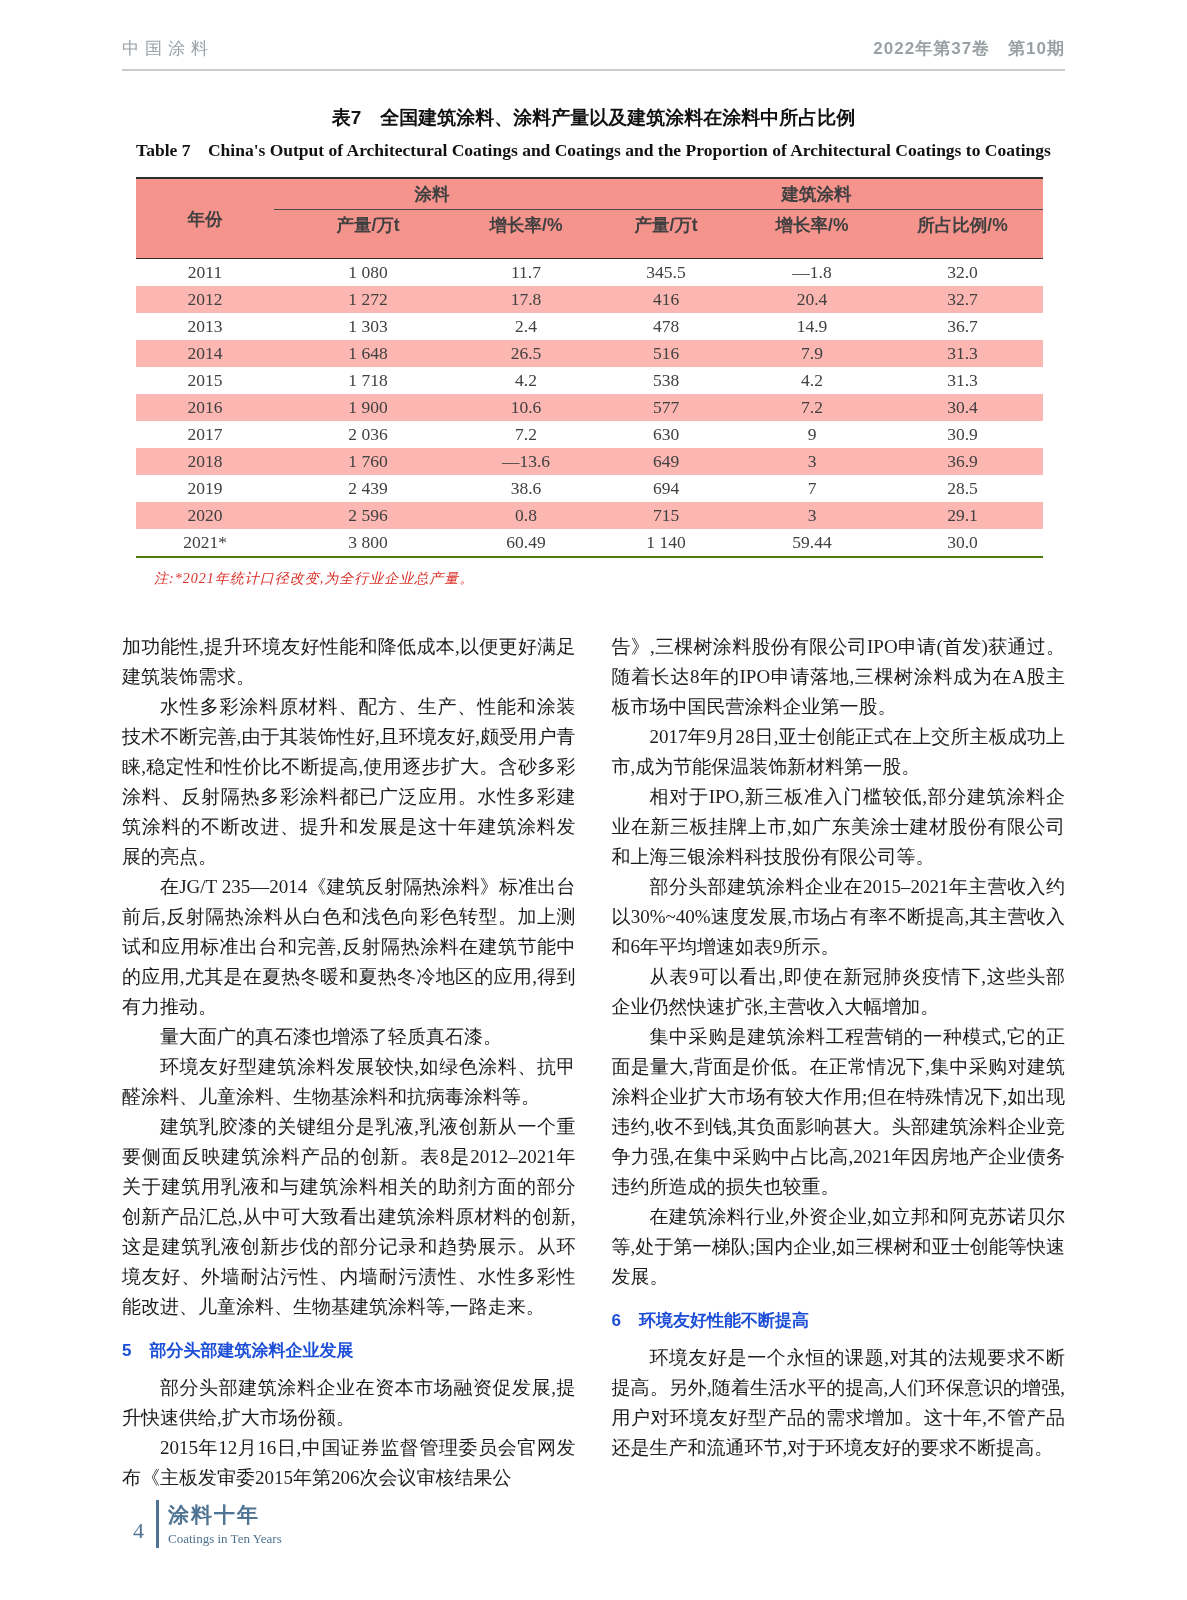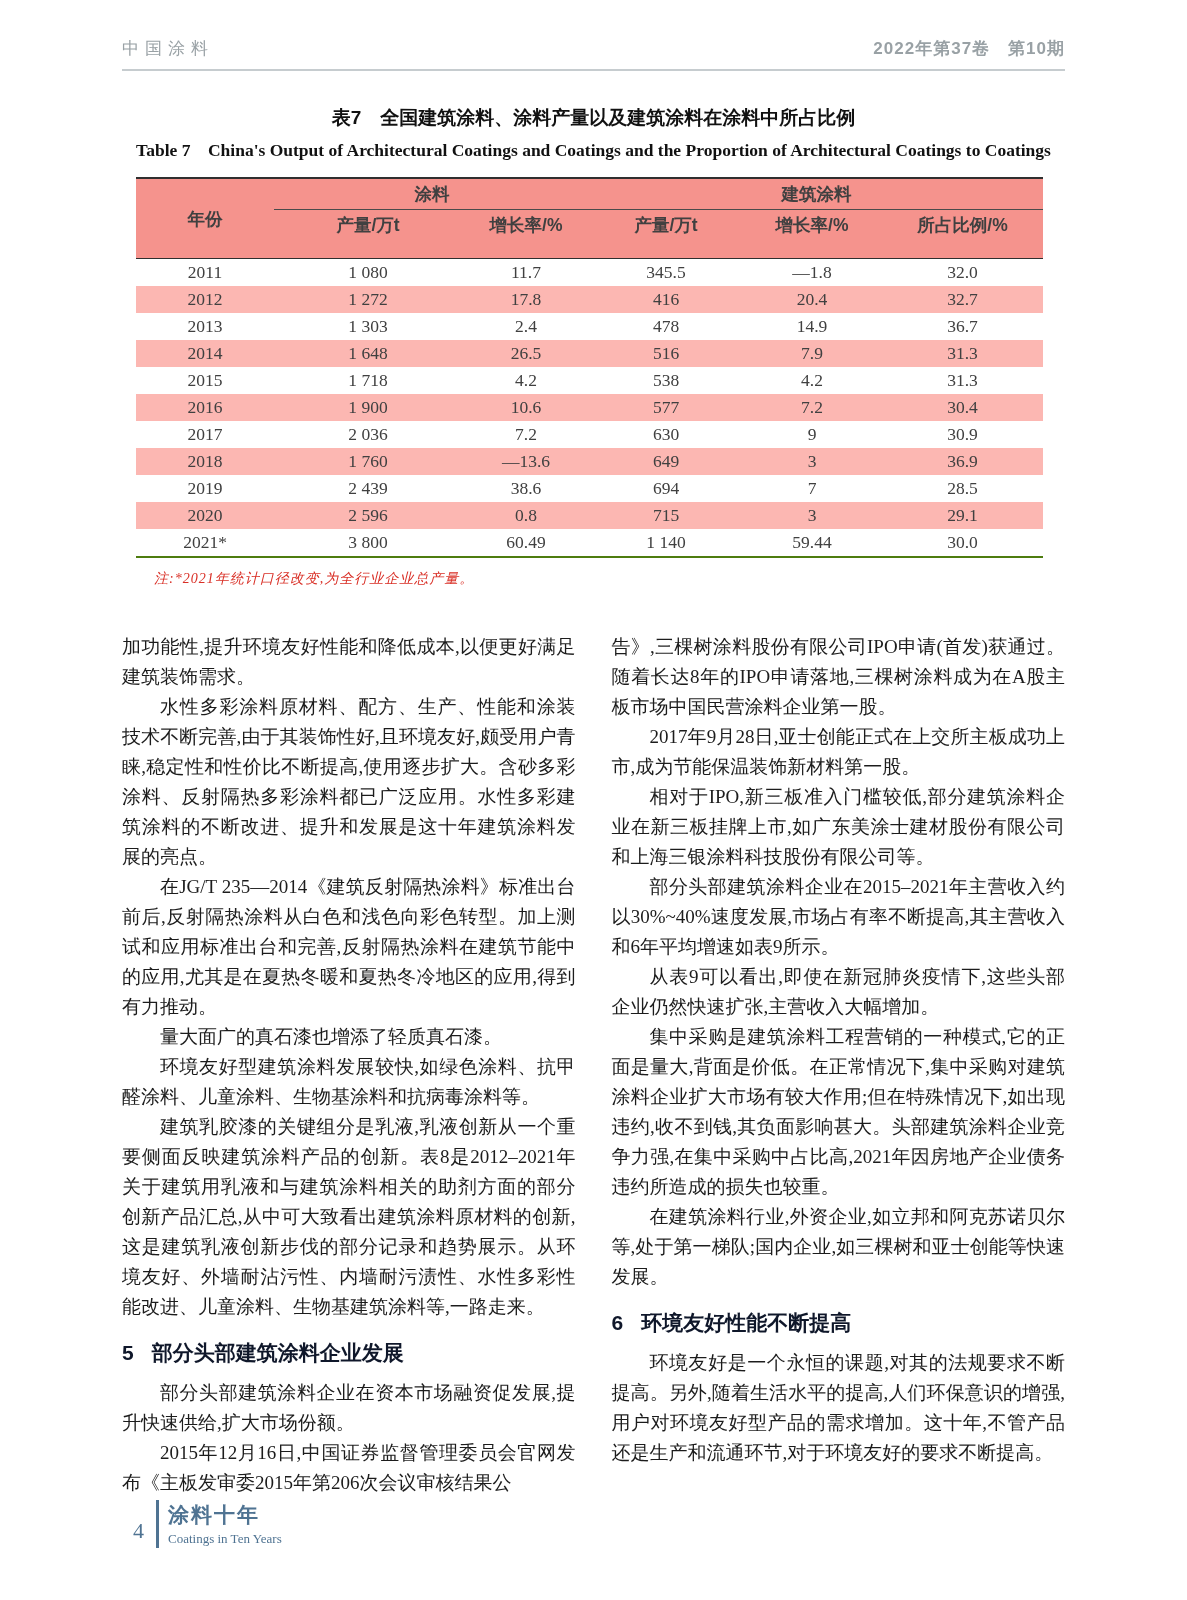--- a/index.html
+++ b/index.html
@@ -61,23 +61,23 @@
 
   
   .cols { display:flex; gap:36px; margin-top:44px; }
   .col { width:461px; }
   .para {
     margin:0; font-size:19px; line-height:30px;
     text-align:justify; text-justify:inter-ideograph;
   }
   .para.indent { text-indent:2em; }
   .sec-heading {
-    margin:17px 0 11px; color:#0f172a;
+    margin:17px 0 11px; color:#1d4ed8;
     font-family:"Liberation Sans","DejaVu Sans",sans-serif;
-    font-weight:bold; font-size:21px;
+    font-weight:bold; font-size:17px;
   }
   .sec-heading .sec-num { margin-right:18px; }
 
   
   .footer {
     position:absolute; left:133px; bottom:52px;
     display:flex; align-items:center;
     color:#4f7392;
   }
   .page-num { font-size:22px; margin-right:12px; align-self:flex-end; padding-bottom:4px;

